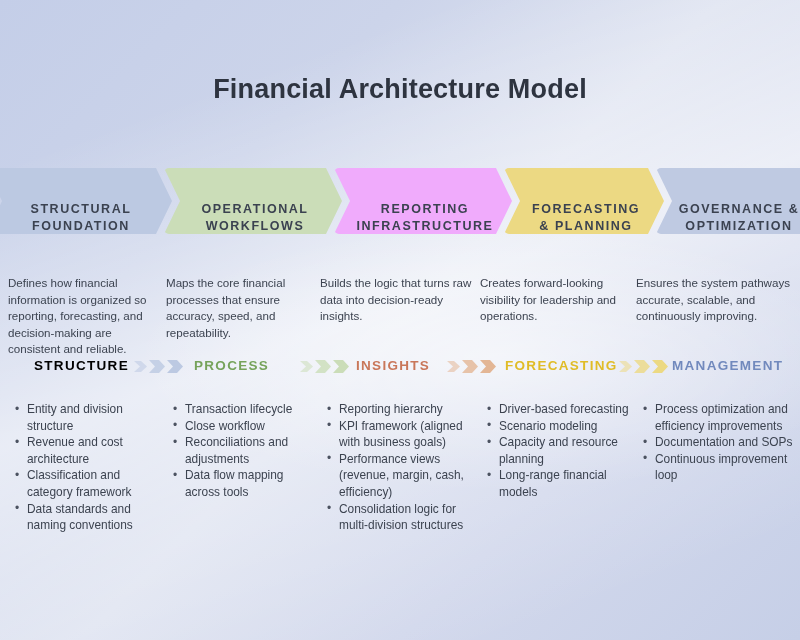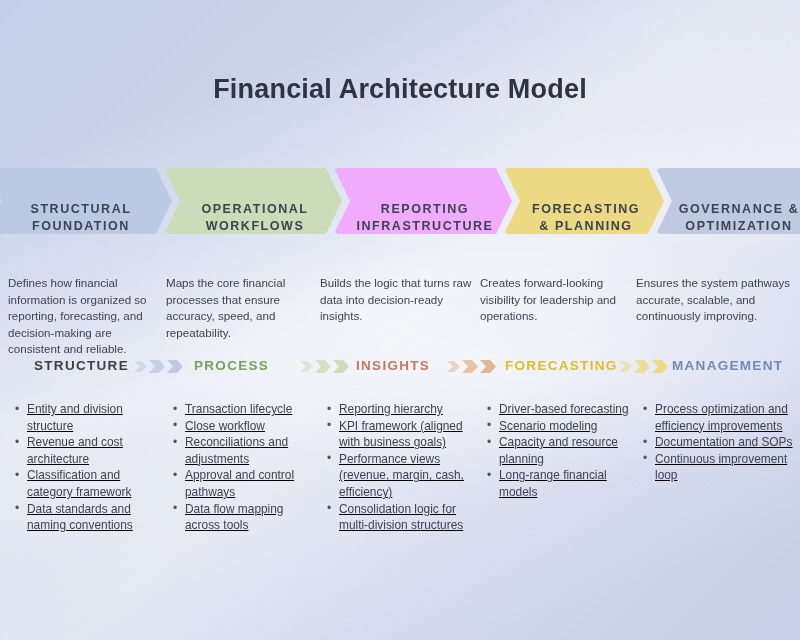--- a/index.html
+++ b/index.html
@@ -131,21 +131,20 @@
   .cols {
     position: absolute;
     top: 401px;
     left: 0;
     width: 800px;
     height: 200px;
   }
   .col {
     position: absolute;
     top: 0;
-    text-decoration: underline;
   }
   .col ul {
     list-style: none;
   }
   .col li {
     position: relative;
     font-size: 11.9px;
     line-height: 16.6px;
     color: #3c4350;
     padding-left: 13px;
@@ -196,21 +195,21 @@
 
   <div class="desc-row" id="desc-row">
       <div class="desc" style="left: 8px; width: 150px;">Defines how financial information is organized so reporting, forecasting, and decision-making are consistent and reliable.</div>
       <div class="desc" style="left: 166px; width: 150px;">Maps the core financial processes that ensure accuracy, speed, and repeatability.</div>
       <div class="desc" style="left: 320px; width: 155px;">Builds the logic that turns raw data into decision-ready insights.</div>
       <div class="desc" style="left: 480px; width: 150px;">Creates forward-looking visibility for leadership and operations.</div>
       <div class="desc" style="left: 636px; width: 158px;">Ensures the system pathways accurate, scalable, and continuously improving.</div>
     </div>
 
   <div class="cat-row" id="cat-row">
-      <div class="cat" style="left: 34px; color: #404040;">STRUCTURE</div>
+      <div class="cat" style="left: 34px; color: #000000;">STRUCTURE</div>
       <div class="arrows" style="left: 134px;">
         <svg width="13" height="11" viewBox="0 0 13 11">
           <path d="M0 0 L7 0 L13 5.5 L7 11 L0 11 L6 5.5 Z" fill="#bcc9e2" opacity="0.55"></path>
         </svg>
         <svg width="16" height="13" viewBox="0 0 16 13">
           <path d="M0 0 L10 0 L16 6.5 L10 13 L0 13 L6 6.5 Z" fill="#bcc9e2" opacity="0.8"></path>
         </svg>
         <svg width="16" height="13" viewBox="0 0 16 13">
           <path d="M0 0 L10 0 L16 6.5 L10 13 L0 13 L6 6.5 Z" fill="#bcc9e2" opacity="1"></path>
         </svg>
@@ -261,21 +260,20 @@
           <li>Revenue and cost architecture</li>
           <li>Classification and category framework</li>
           <li>Data standards and naming conventions</li>
         </ul>
       </div>
       <div class="col" style="left: 172px; width: 148px;">
         <ul>
           <li>Transaction lifecycle</li>
           <li>Close workflow</li>
           <li>Reconciliations and adjustments</li>
-          <li>Approval and control pathways</li>
           <li>Data flow mapping across tools</li>
         </ul>
       </div>
       <div class="col" style="left: 326px; width: 152px;">
         <ul>
           <li>Reporting hierarchy</li>
           <li>KPI framework (aligned with business goals)</li>
           <li>Performance views (revenue, margin, cash, efficiency)</li>
           <li>Consolidation logic for multi-division structures</li>
         </ul>

